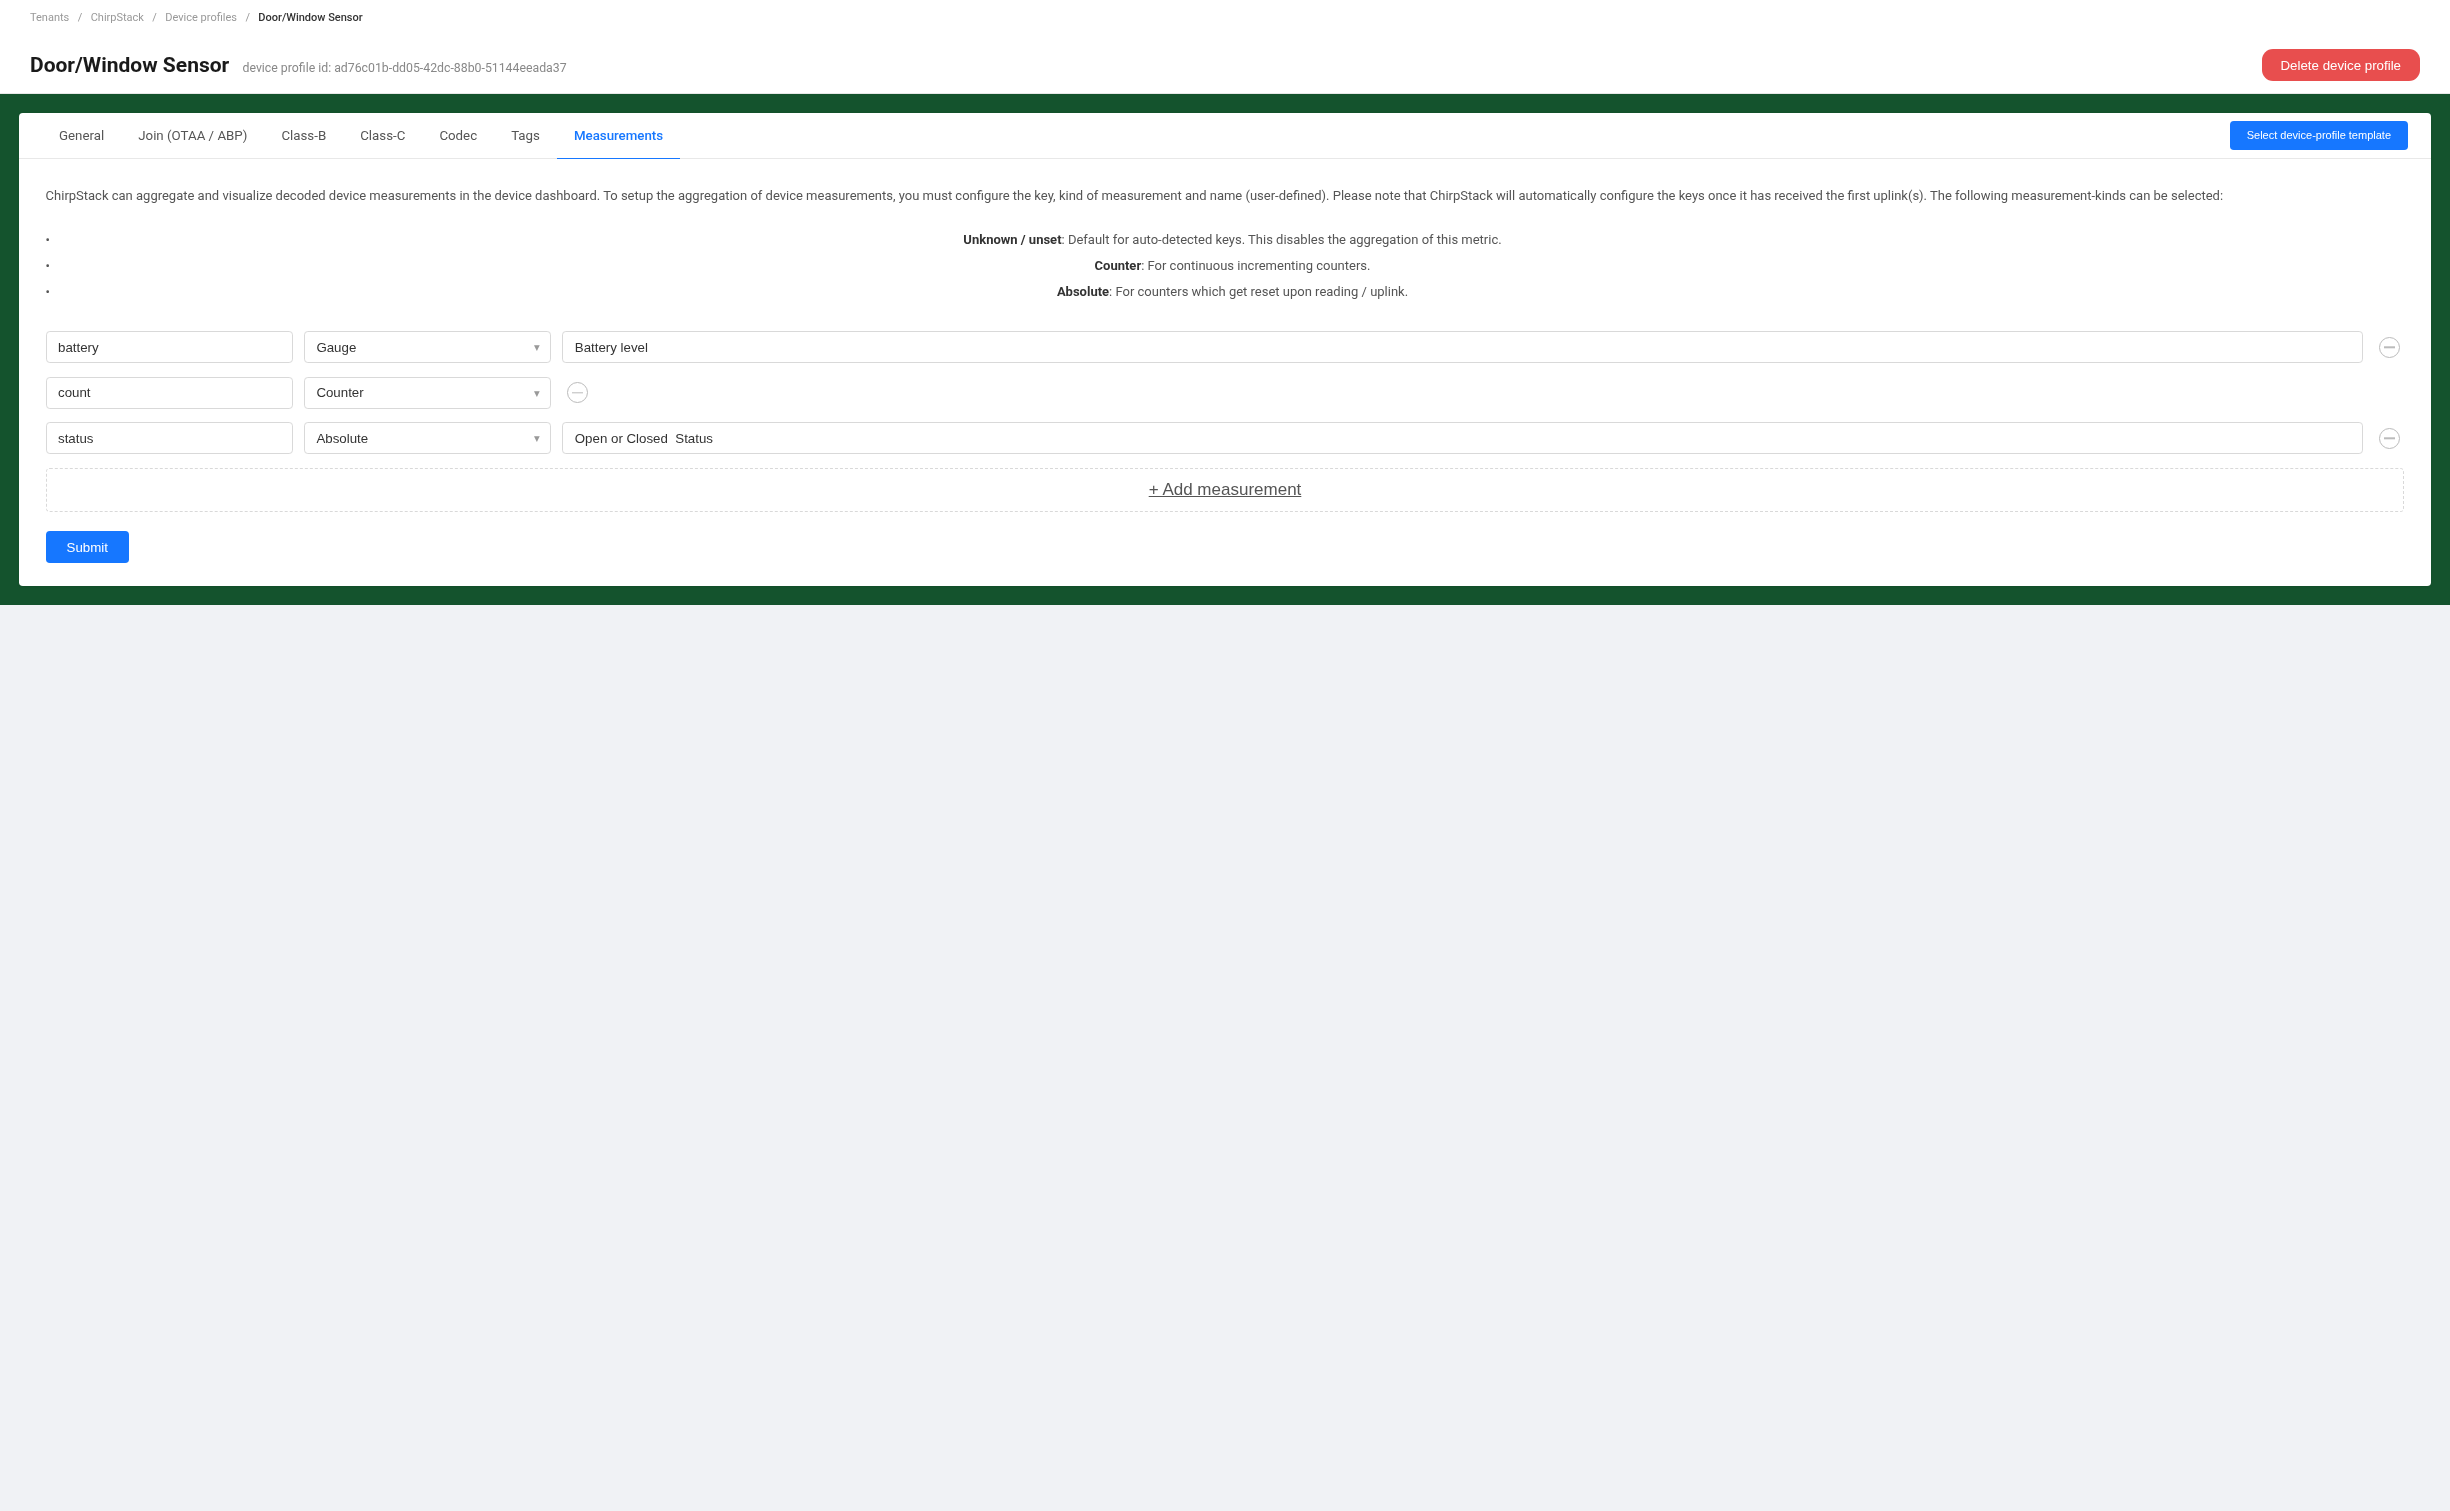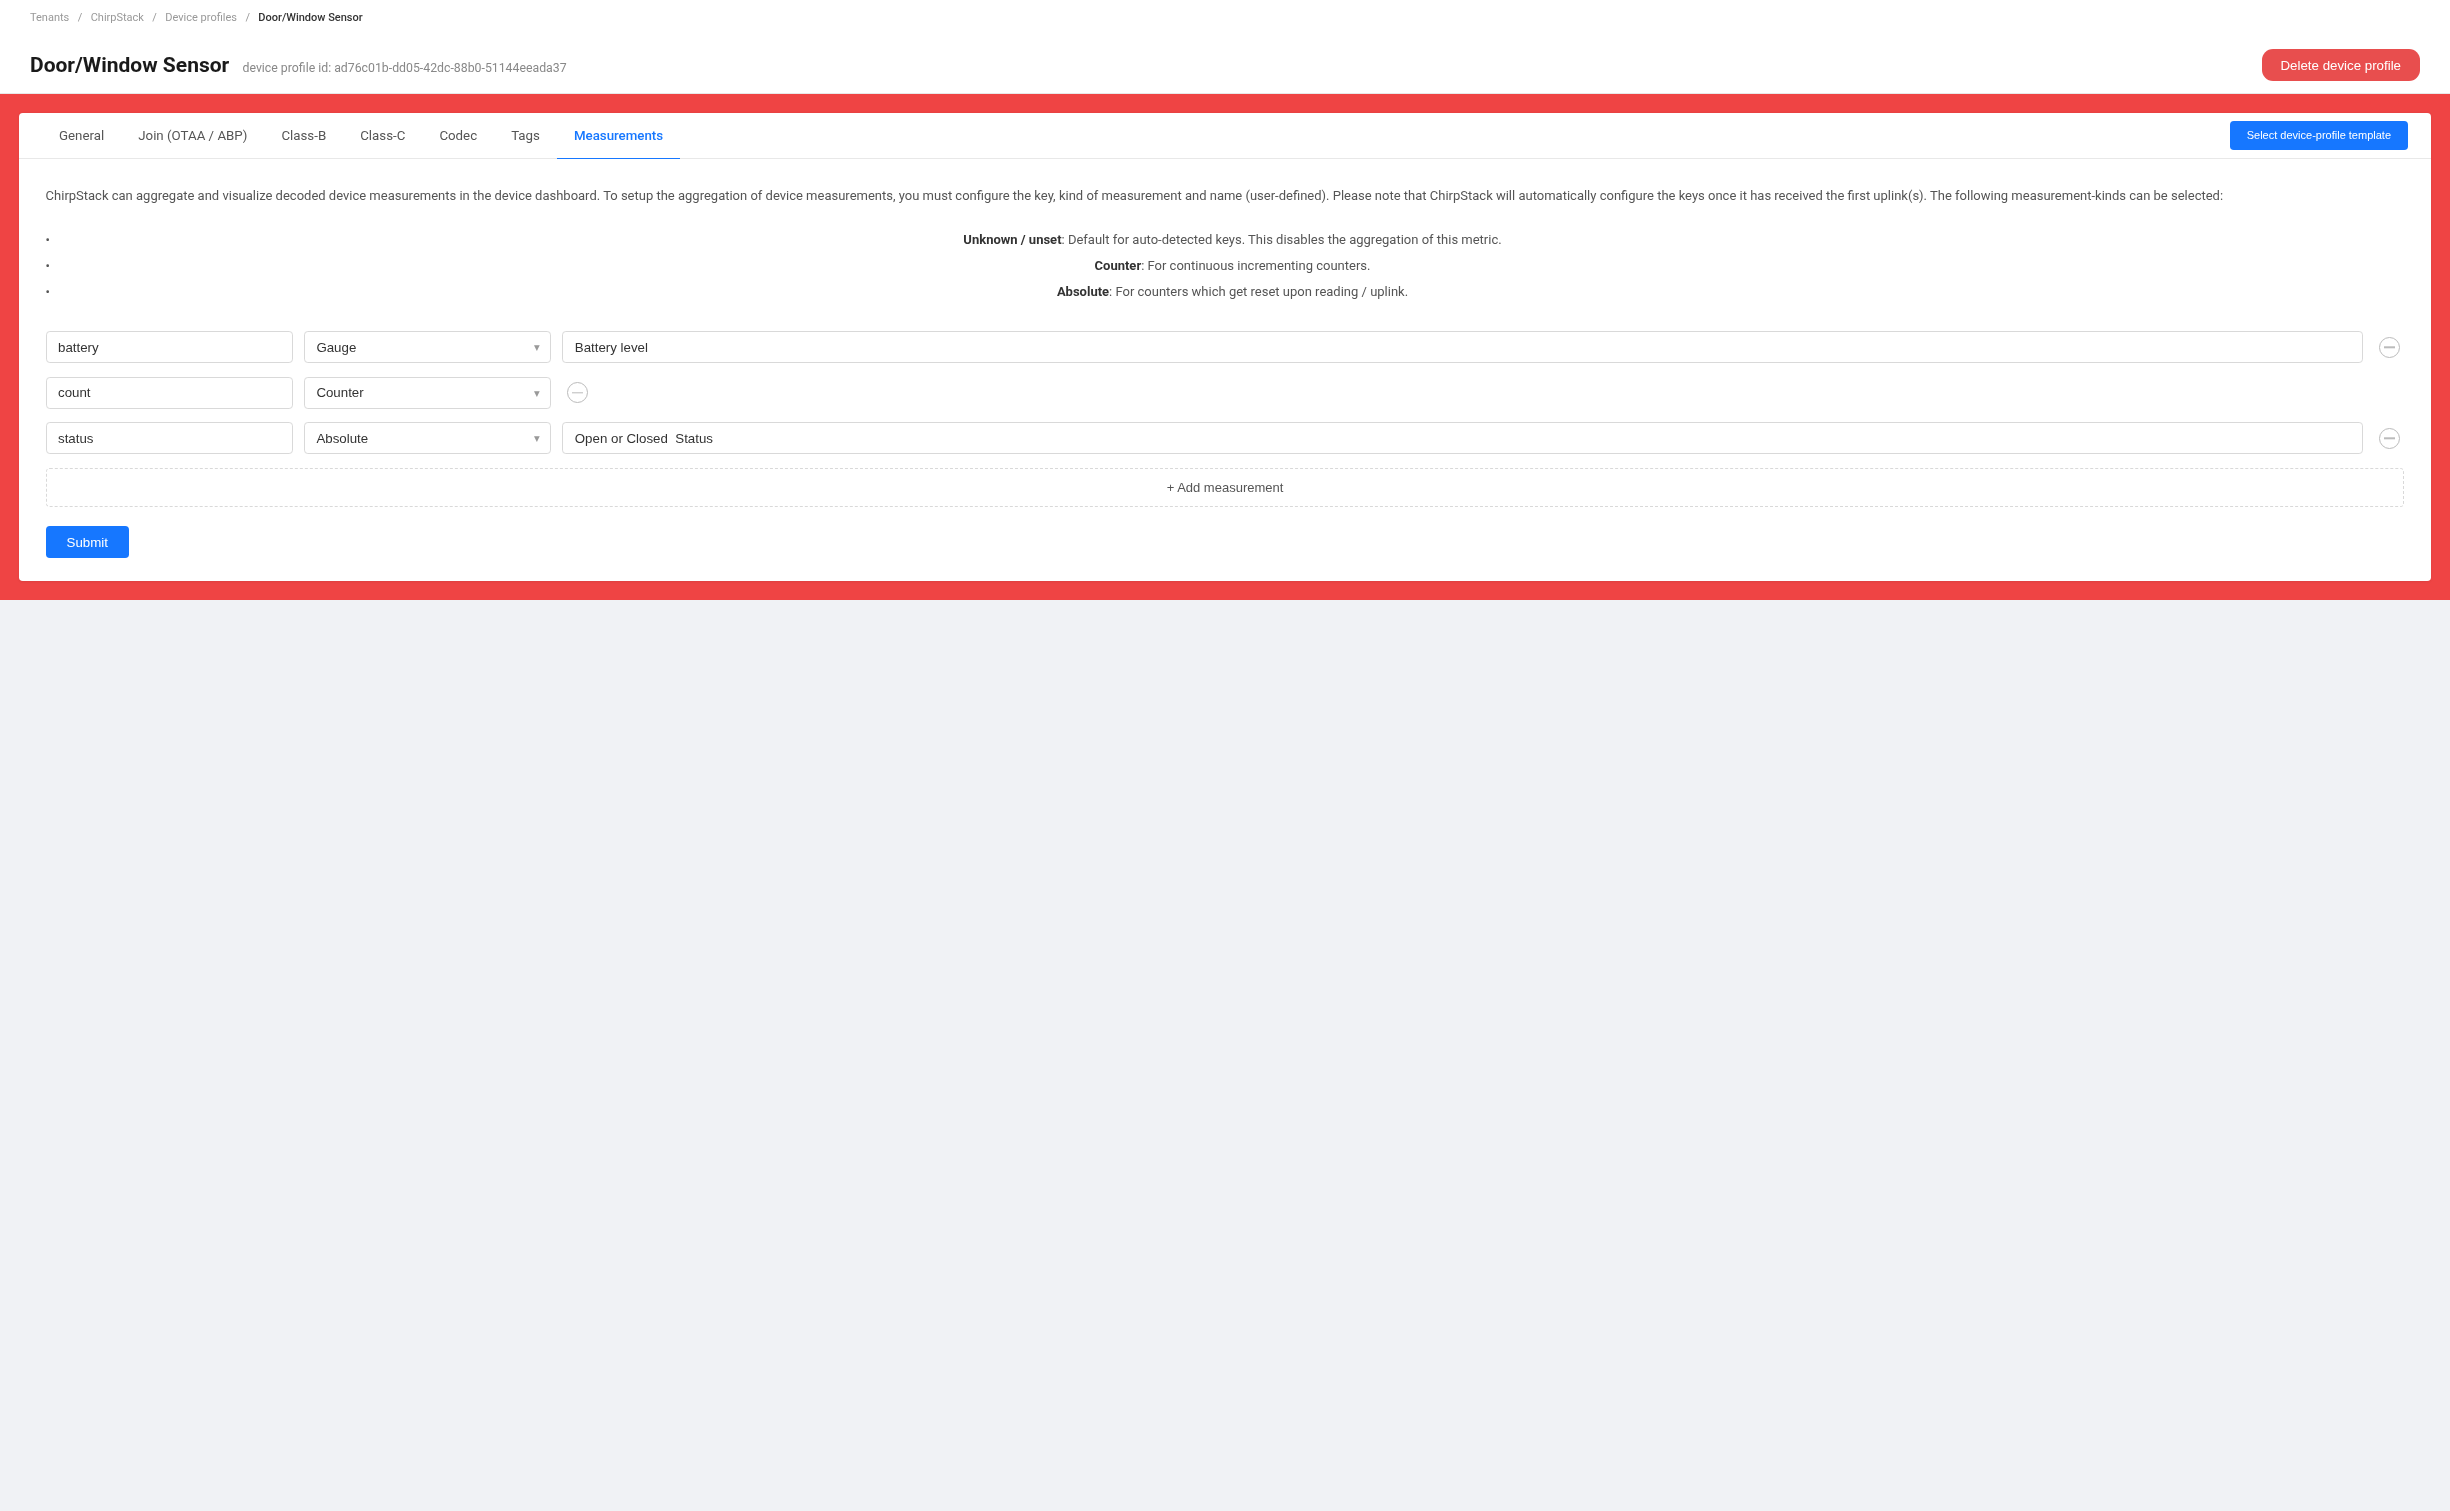--- a/index.html
+++ b/index.html
@@ -8,21 +8,21 @@
     .top-bar { background: #fff; padding: 11.4px 30px; border-bottom: 0.9px solid #e8e8e8; }
     .breadcrumb { color: #999; font-size: 11px; margin-bottom: 25px; }
     .breadcrumb span { color: #999; }
     .breadcrumb .separator { margin: 0 5.7px; }
     .breadcrumb .current { color: #333; font-weight: 500; }
     .page-header { display: flex; align-items: center; justify-content: space-between; }
     .page-title { font-size: 21px; font-weight: 700; color: #1a1a1a; }
     .page-subtitle { font-size: 12.3px; color: #888; margin-left: 13.3px; font-weight: 400; }
     .delete-btn { background: #e84e4e; color: #fff; border: none; padding: 8.5px 19px; border-radius: 11px; font-size: 13.3px; cursor: pointer; font-weight: 500; }
 
-    .content-area { background: #ef4444; padding: 19px 0; }
+    .content-area { background: #14532d; padding: 19px 0; }
 
     .card { background: #fff; margin: 0 19px; border-radius: 3.8px; box-shadow: 0 0.9px 2.8px rgba(0,0,0,0.08); }
 
     .tabs-row { display: flex; align-items: center; justify-content: space-between; padding: 0 23px; border-bottom: 0.9px solid #e8e8e8; }
     .tabs { display: flex; gap: 0; }
     .tab { padding: 15px 17px; font-size: 13.3px; color: #555; cursor: pointer; border-bottom: 1.9px solid transparent; margin-bottom: -0.9px; white-space: nowrap; }
     .tab.active { color: #1677ff; border-bottom: 1.9px solid #1677ff; font-weight: 500; }
     .select-template-btn { background: #1677ff; color: #fff; border: none; padding: 8.5px 17px; border-radius: 3.8px; font-size: 11px; cursor: pointer; font-weight: 500; white-space: nowrap; }
 
     .card-body { padding: 26.6px 26.6px 23px; }
@@ -41,21 +41,21 @@
     .measurement-action { flex: 0 0 30px; display: flex; align-items: center; justify-content: center; }
 
     .text-input { width: 100%; border: 0.9px solid #d9d9d9; border-radius: 3.8px; padding: 7.6px 11.4px; font-size: 13.3px; color: #333; outline: none; background: #fff; }
 
     .select-wrapper { position: relative; width: 100%; }
     .select-input { width: 100%; border: 0.9px solid #d9d9d9; border-radius: 3.8px; padding: 7.6px 34px 7.6px 11.4px; font-size: 13.3px; color: #333; outline: none; background: #fff; appearance: none; cursor: pointer; }
     .select-chevron { position: absolute; right: 11.4px; top: 50%; transform: translateY(-50%); pointer-events: none; color: #999; font-size: 11.4px; }
 
     .remove-btn { background: none; border: none; cursor: pointer; color: #aaa; font-size: 19px; padding: 0; display: flex; align-items: center; justify-content: center; }
 
-    .add-measurement-btn { width: 100%; border: 0.9px dashed #d9d9d9; background: none; border-radius: 3.8px; padding: 11.4px; font-size: 13px; color: #555; cursor: pointer; display: flex; align-items: center; justify-content: center; gap: 7.6px; margin-top: 7.6px; }
+    .add-measurement-btn { width: 100%; border: 0.9px dashed #d9d9d9; background: none; border-radius: 3.8px; padding: 11.4px; font-size: 17px; color: #555; cursor: pointer; display: flex; align-items: center; justify-content: center; gap: 7.6px; margin-top: 7.6px; text-decoration: underline; }
 
     .submit-section { margin-top: 19px; }
     .submit-btn { background: #1677ff; color: #fff; border: none; padding: 8.5px 21px; border-radius: 3.8px; font-size: 13.3px; cursor: pointer; font-weight: 500; }
 
     .circle-minus { display: inline-block; width: 21px; height: 21px; border: 1.4px solid #bbb; border-radius: 50%; position: relative; }
     .circle-minus::after { content: ''; position: absolute; top: 50%; left: 20%; right: 20%; height: 1.4px; background: #bbb; transform: translateY(-50%); }
   </style>
 </head>
 <body>
 

